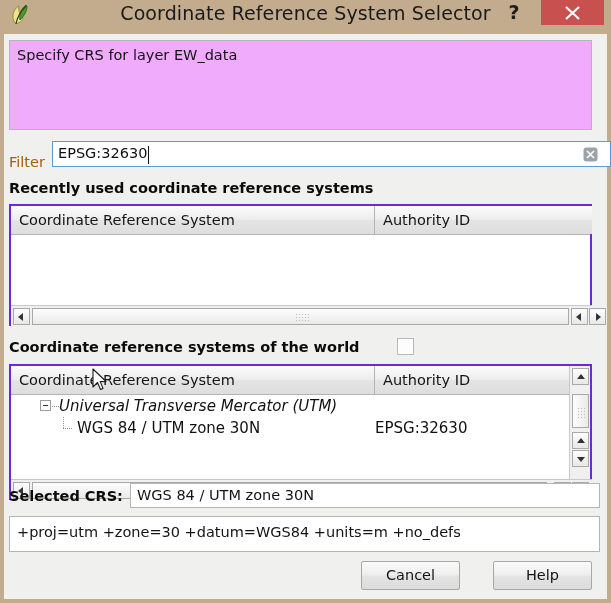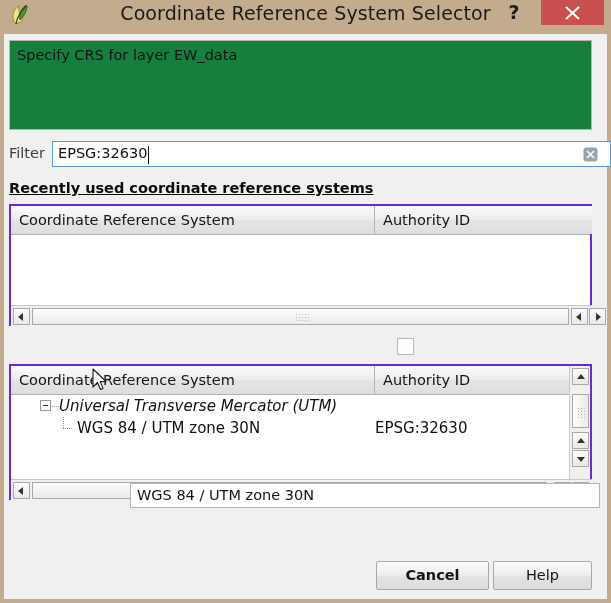--- a/index.html
+++ b/index.html
@@ -51,32 +51,32 @@
   #client {
     position: absolute; left: 4px; top: 34px;
     width: 603px; height: 565px;
     background: #f0f0ee;
   }
 
   
   #desc-box {
     position: absolute; left: 5px; top: 6px;
     width: 583px; height: 90px;
-    background: #15803d;
+    background: #f0abfc;
     border: 1px solid #b5b5b5;
     box-sizing: border-box;
     padding: 6px 7px;
     font-size: 14.5px; color: #141414;
     overflow: hidden;
   }
 
   
   #filter-label {
-    position: absolute; left: 5px; top: 111px;
-    font-size: 14.5px; color: #404040;
+    position: absolute; left: 5px; top: 120px;
+    font-size: 14.5px; color: #a16207;
   }
   #filter-field {
     position: absolute; left: 48px; top: 107px;
     width: 559px; height: 26px;
     background: #ffffff;
     border: 1px solid #5b9bd5;
     box-sizing: border-box;
   }
   #filter-value {
     position: absolute; left: 5px; top: 3px;
@@ -89,21 +89,21 @@
     background: #111;
   }
   #filter-clear {
     position: absolute; left: 530px; top: 5px;
     width: 15px; height: 15px;
   }
 
   
   .section-title {
     position: absolute;
-    font-size: 14.5px; font-weight: bold; color: #0b0b0b; text-decoration: underline;
+    font-size: 14.5px; font-weight: bold; color: #0b0b0b;
   }
   #recent-title { left: 5px; top: 146px; }
   #world-title  { left: 5px; top: 305px; }
 
   
   #hide-dep-box {
     position: absolute; left: 393px; top: 304px;
     width: 17px; height: 17px;
     background: #fdfdfd;
     border: 1px solid #b9b9b9;
@@ -254,21 +254,21 @@
     position: absolute; top: 527px; height: 29px;
     background: linear-gradient(to bottom,#fafafa 0%,#efefef 45%,#e3e3e3 55%,#dcdcdc 100%);
     border: 1px solid #a8a8a8;
     border-radius: 2px;
     box-sizing: border-box;
     font-size: 14.5px; color: #141414;
     text-align: center; line-height: 27px;
     cursor: default;
   }
   #ok-btn     { left: 245px; width: 113px; border: 2px solid #7a7a7a; line-height: 25px; border-radius: 4px;}
-  #cancel-btn { left: 372px; width: 113px; font-weight: bold; }
+  #cancel-btn { left: 357px; width: 99px; }
   #help-btn   { left: 489px; width: 99px; }
 
   
   #cursor { position: absolute; left: 92px; top: 368px; width: 16px; height: 25px; }
 </style>
 </head>
 <body>
 
 <div id="window">
 
@@ -320,20 +320,21 @@
         </div>
         <div class="sb-btn" style="left:560px;">
           <div class="arrow" style="left:4px; top:4px; border-top:4px solid transparent; border-bottom:4px solid transparent; border-right:5px solid #333;"></div>
         </div>
         <div class="sb-btn" style="left:578px;">
           <div class="arrow" style="left:6px; top:4px; border-top:4px solid transparent; border-bottom:4px solid transparent; border-left:5px solid #333;"></div>
         </div>
       </div>
     </div>
 
+    <div class="section-title" id="world-title">Coordinate reference systems of the world</div>
     <div id="hide-dep-box"></div>
 
     <div class="tree-panel" id="world-panel">
       <div class="tree-header" style="width:560px;">
         <div class="th" style="left:0; width:364px;">Coordinate Reference System</div>
         <div class="th" style="left:364px; width:196px; border-right:none;">Authority ID</div>
       </div>
 
       <div class="tree-body" id="world-body" style="width:560px; height:84px;">
           <div class="tree-row row-parent"><div class="expander"></div><div class="dotline-h"></div><span>Universal Transverse Mercator (UTM)</span></div>
@@ -364,21 +365,23 @@
         </div>
         <div class="sb-btn" style="left:543px;">
           <div class="arrow" style="left:4px; top:4px; border-top:4px solid transparent; border-bottom:4px solid transparent; border-right:5px solid #333;"></div>
         </div>
         <div class="sb-btn" style="left:561px;">
           <div class="arrow" style="left:6px; top:4px; border-top:4px solid transparent; border-bottom:4px solid transparent; border-left:5px solid #333;"></div>
         </div>
       </div>
     </div>
 
+    <div id="selected-label">Selected CRS:</div>
     <div id="selected-field">WGS 84 / UTM zone 30N</div>
+    <div id="proj-box">+proj=utm +zone=30 +datum=WGS84 +units=m +no_defs</div>
 
     <div class="dlg-btn" id="cancel-btn">Cancel</div>
     <div class="dlg-btn" id="help-btn">Help</div>
   </div>
 
   <div id="filter-caret" style="left: 148px; top: 146px; height: 18px;"></div>
 
   <div id="cursor">
     <svg width="16" height="25" viewBox="0 0 16 25">
       <path d="M1 1 L1 19 L5.5 14.5 L8.5 21.5 L11 20.4 L8.2 13.6 L14 13.5 Z" fill="#ffffff" stroke="#1a1a1a" stroke-width="1.1" stroke-linejoin="round"></path>

